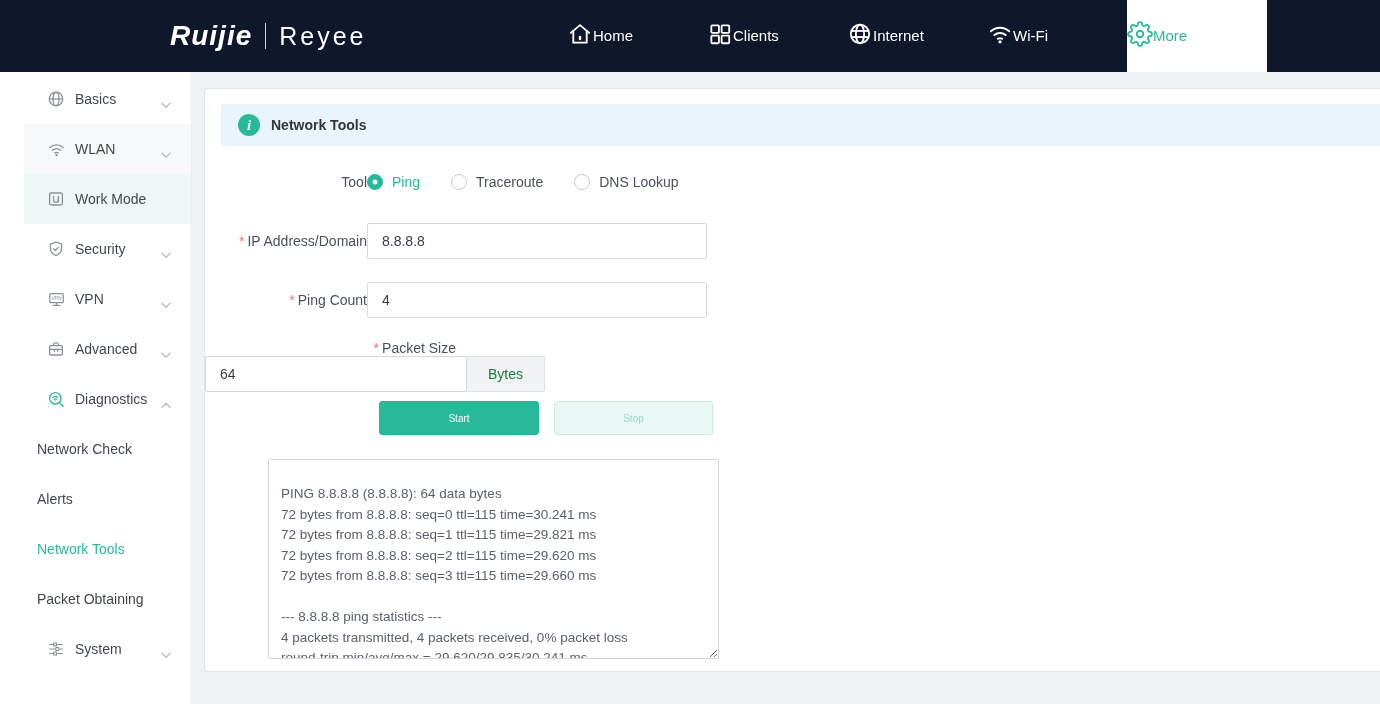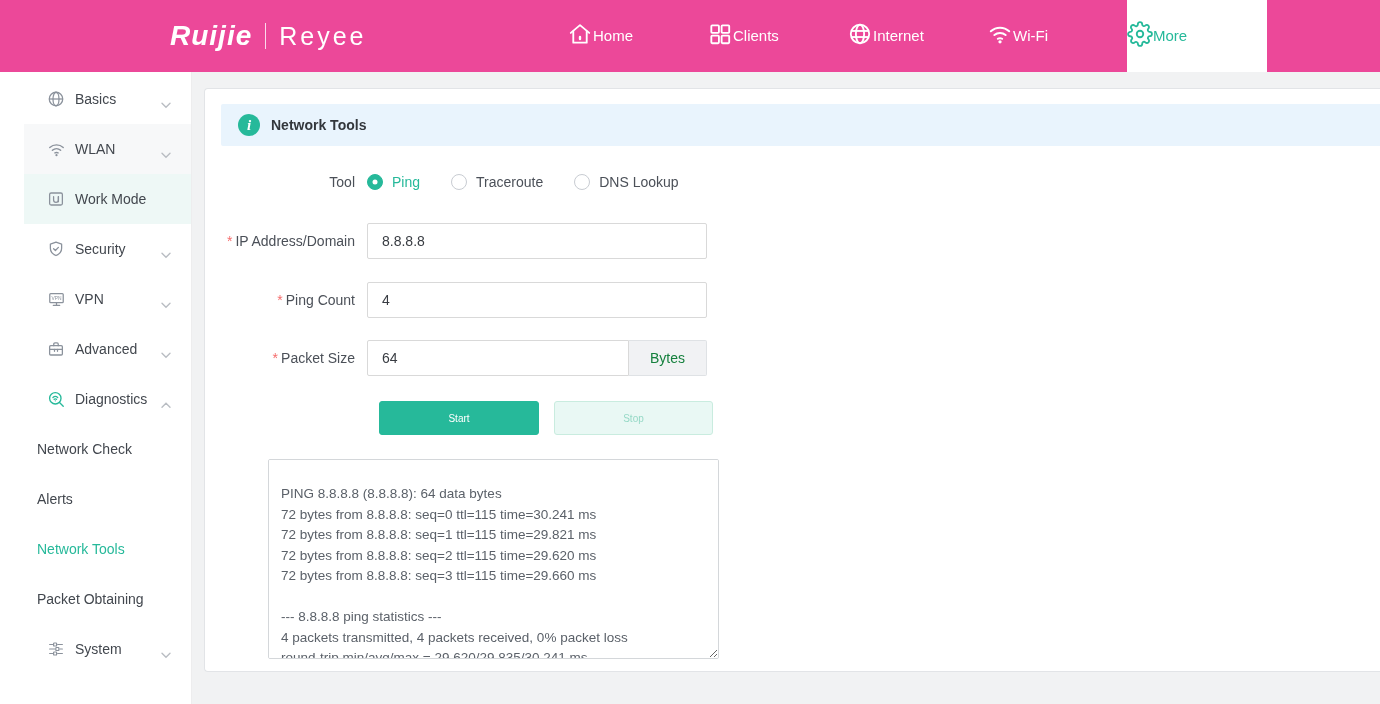--- a/index.html
+++ b/index.html
@@ -2,21 +2,21 @@
 <html><head>
 <meta charset="utf-8">
 <style>
   * { box-sizing: border-box; }
   html,body { margin:0; padding:0; }
   body {
     width:1380px; height:704px; overflow:hidden; position:relative;
     font-family:"Liberation Sans", sans-serif; background:#f1f2f3;
   }
   
-  .topnav { position:absolute; top:0; left:0; width:1380px; height:72px; background:#ec4899; z-index:5; }
+  .topnav { position:absolute; top:0; left:0; width:1380px; height:72px; background:#0f172a; z-index:5; }
   .logo { position:absolute; left:170px; top:0; height:72px; display:flex; align-items:center; color:#fff; }
   .logo-primary { font-size:28px; font-weight:bold; font-style:italic; letter-spacing:1px; }
   .logo-sep { width:1px; height:26px; background:rgba(255,255,255,.8); margin:0 13px; }
   .logo-secondary { font-size:25px; font-weight:400; letter-spacing:3px; }
   .nav-tabs { position:absolute; left:567px; top:0; display:flex; height:72px; }
   .nav-tab { width:140px; height:72px; display:flex; flex-direction:row; align-items:center; color:#fff; cursor:pointer; }
   .nav-tab svg { display:block; margin-bottom:5px; }
   .nav-tab-label { font-size:15px; line-height:16px; }
   .nav-tab.active { background:#ffffff; color:#26b99a; }
   
@@ -35,31 +35,31 @@
   .panel { position:absolute; left:204px; top:88px; right:0; bottom:32px; background:#fff;
            border:1px solid #e2e4e7; border-right:none; border-radius:4px 0 0 4px; z-index:3; }
   .panel-header { position:absolute; left:16px; right:0; top:15px; height:42px; background:#e9f4fd;
                   border-radius:2px 0 0 2px; display:flex; align-items:center; padding-left:17px; }
   .info-icon { width:22px; height:22px; border-radius:50%; background:#26b99a; color:#fff; flex:none;
                display:flex; align-items:center; justify-content:center;
                font-family:"Liberation Serif", serif; font-style:italic; font-weight:bold; font-size:15px; }
   .panel-title { margin-left:11px; font-size:14px; font-weight:bold; color:#33373c; }
   
   .row { position:absolute; left:0; display:flex; align-items:center; }
-  .row-label { width:162px; flex:none; text-align:right; padding-right:12px; font-size:14px; color:#4b5058; }
+  .row-label { width:162px; flex:none; text-align:right; font-size:14px; color:#4b5058; }
   .req { color:#f56c6c; margin-right:3px; }
   .radio-row { top:83px; height:20px; }
   .radio { display:flex; align-items:center; margin-right:31px; cursor:pointer; }
   .radio-circle { width:16px; height:16px; border-radius:50%; border:1px solid #c8ccd2; background:#fff; margin-right:9px; position:relative; flex:none; }
   .radio.selected .radio-circle { background:#26b99a; border-color:#26b99a; }
   .radio.selected .radio-circle::after { content:""; position:absolute; left:50%; top:50%; width:5px; height:5px;
                                          background:#fff; border-radius:50%; transform:translate(-50%,-50%); }
   .radio-label { font-size:14px; color:#4b5058; }
   .radio.selected .radio-label { color:#26b99a; }
-  .field-row-1 { top:134px; } .field-row-2 { top:193px; } .field-row-3 { top:251px; }
+  .field-row-1 { top:134px; } .field-row-2 { top:193px; } .field-row-3 { top:251px;flex-direction:column; }
   .text-input { width:340px; height:36px; border:1px solid #d9d9d9; border-radius:2px; padding:0 14px;
                 font-size:14px; color:#383c42; font-family:"Liberation Sans", sans-serif; outline:none; background:#fff; }
   .input-group { display:flex; width:340px; }
   .input-group .text-input { width:262px; border-radius:2px 0 0 2px; }
   .addon { width:78px; height:36px; display:flex; align-items:center; justify-content:center; font-size:14px;
            color:#15803d; background:#f1f2f4; border:1px solid #dfe2e5; border-left:none; border-radius:0 2px 2px 0; }
   .btn-row { top:312px; left:174px; }
   .btn { height:34px; border-radius:3px; font-size:10px; font-family:"Liberation Sans", sans-serif; cursor:pointer; }
   .btn-start { width:160px; background:#26b99a; border:1px solid #26b99a; color:#fff; }
   .btn-stop { width:159px; background:#e9f8f4; border:1px solid #c9ecdf; color:#96d9c6; margin-left:15px; cursor:not-allowed; }

